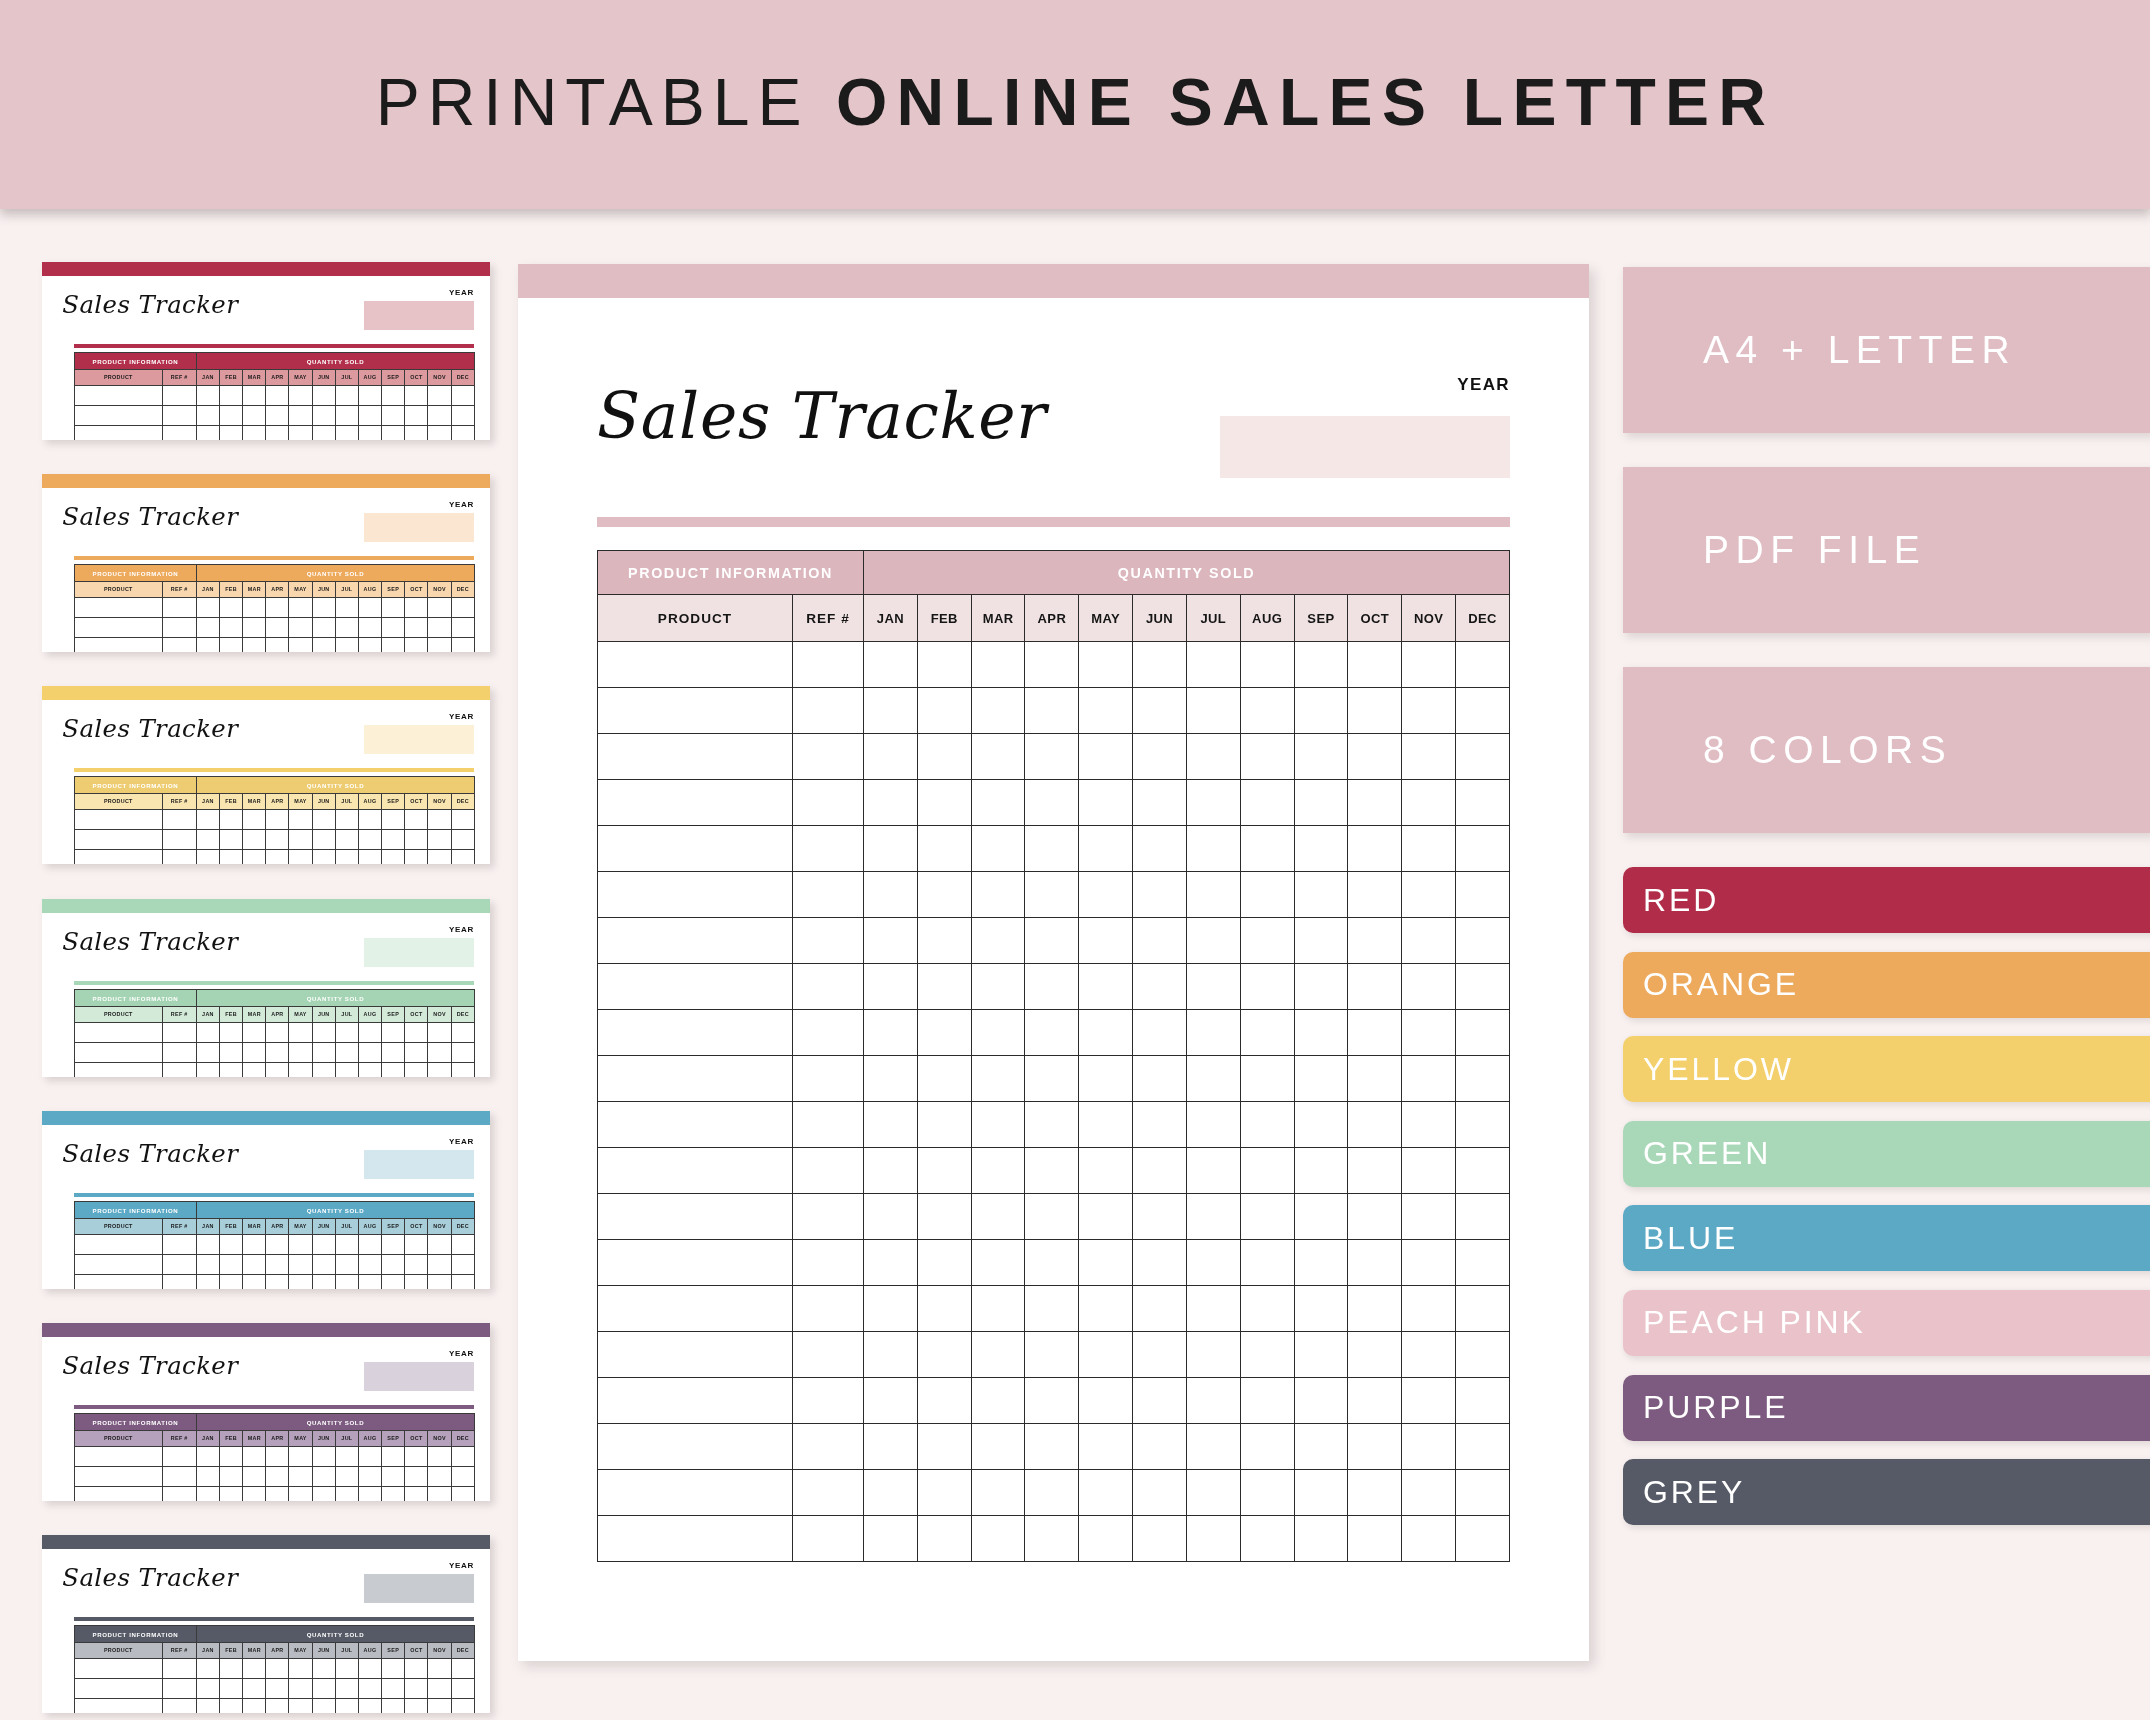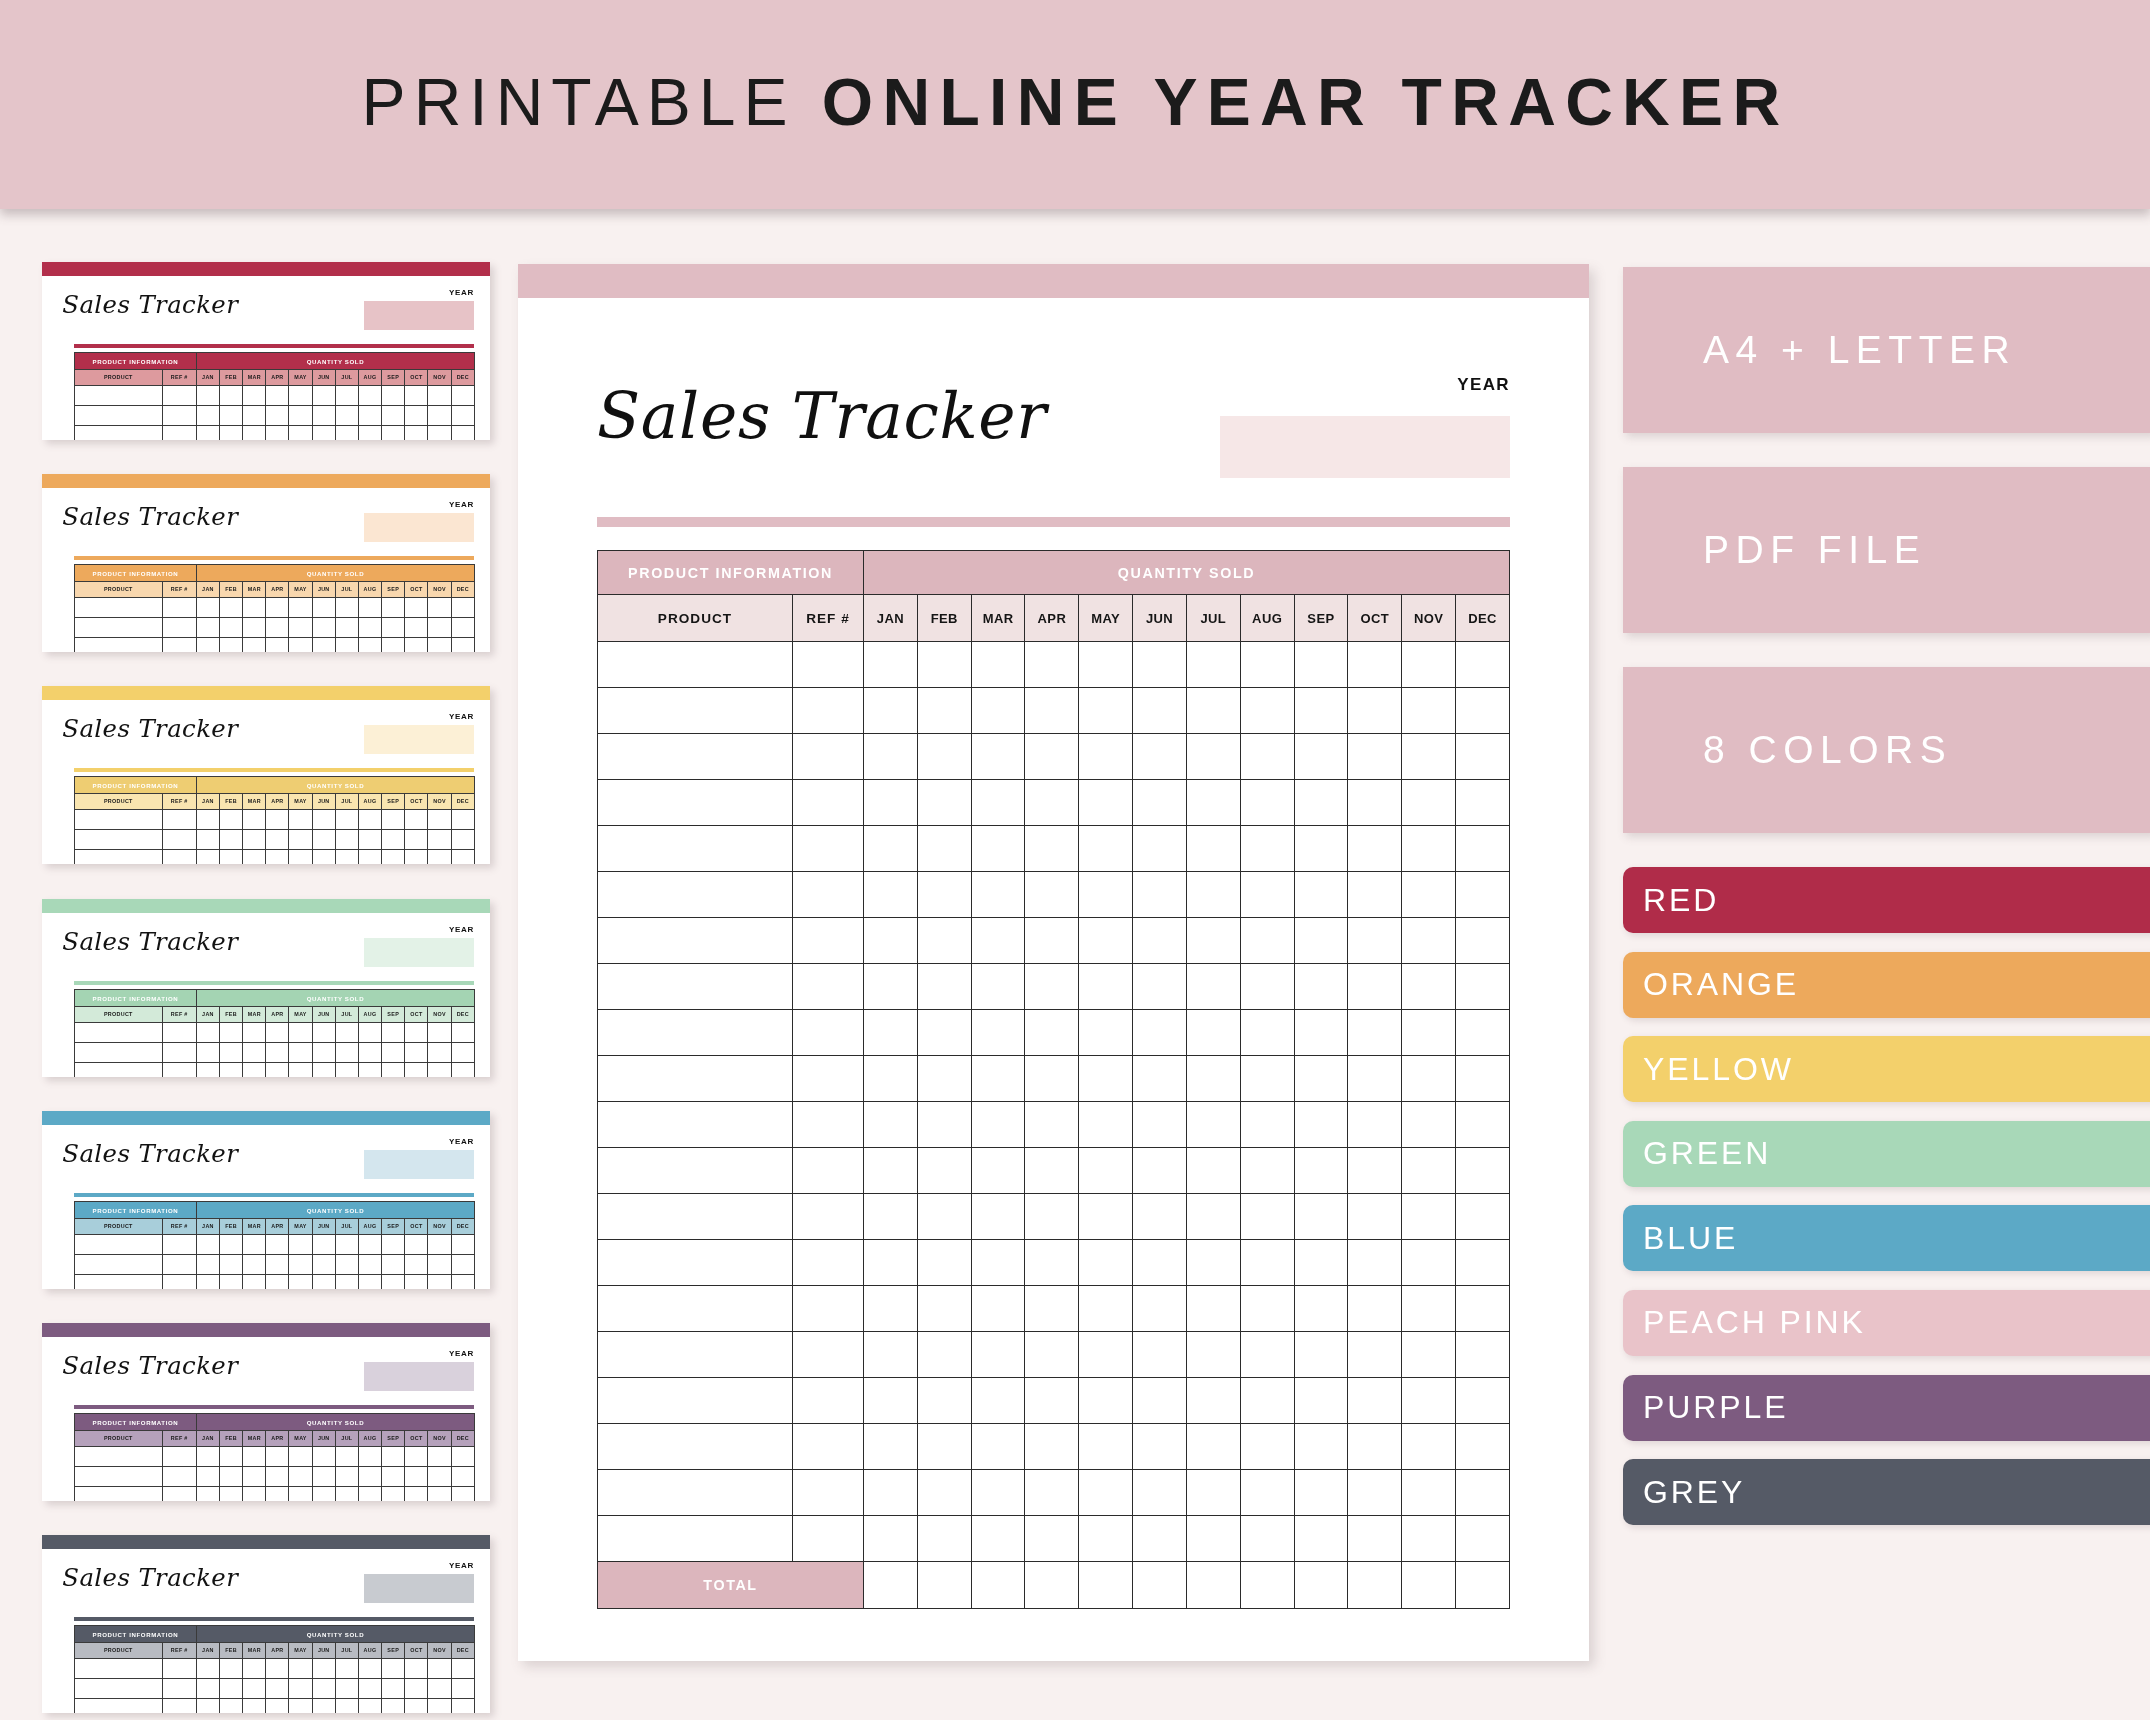--- a/index.html
+++ b/index.html
@@ -270,21 +270,21 @@
     margin-bottom: 18.6px;
     box-shadow: 2.2px 2.9px 6.5px rgba(110,90,95,0.16);
   }
 </style>
 </head>
 <body>
 
 <div id="top-banner">
   <div id="banner-title">
     <span class="light">PRINTABLE</span>
-    <span class="bold">ONLINE YEAR TRACKER</span>
+    <span class="bold">ONLINE SALES LETTER</span>
   </div>
 </div>
 
 <div id="thumbs">
     <div class="thumb" style="top: 0px;">
       <div class="thumb-topbar" style="background: rgb(178, 47, 75);"></div>
       <div class="thumb-body">
         <div class="thumb-yearlabel">YEAR</div>
         <div class="thumb-yearbox" style="background: rgb(231, 195, 199);"></div>
         <div class="thumb-script">Sales Tracker</div>
@@ -1321,35 +1321,20 @@
             <td></td>
             <td></td>
             <td></td>
             <td></td>
             <td></td>
             <td></td>
             <td></td>
             <td></td>
             <td></td>
           </tr>
-          <tr class="total-row">
-            <td class="total-label" colspan="2">TOTAL</td>
-            <td></td>
-            <td></td>
-            <td></td>
-            <td></td>
-            <td></td>
-            <td></td>
-            <td></td>
-            <td></td>
-            <td></td>
-            <td></td>
-            <td></td>
-            <td></td>
-          </tr>
         </tbody>
       </table>
   </div>
 </div>
 
 <div id="sidebar">
   <div id="feature-list">
       <div class="feature-badge">A4 + LETTER</div>
       <div class="feature-badge">PDF FILE</div>
       <div class="feature-badge">8 COLORS</div>

